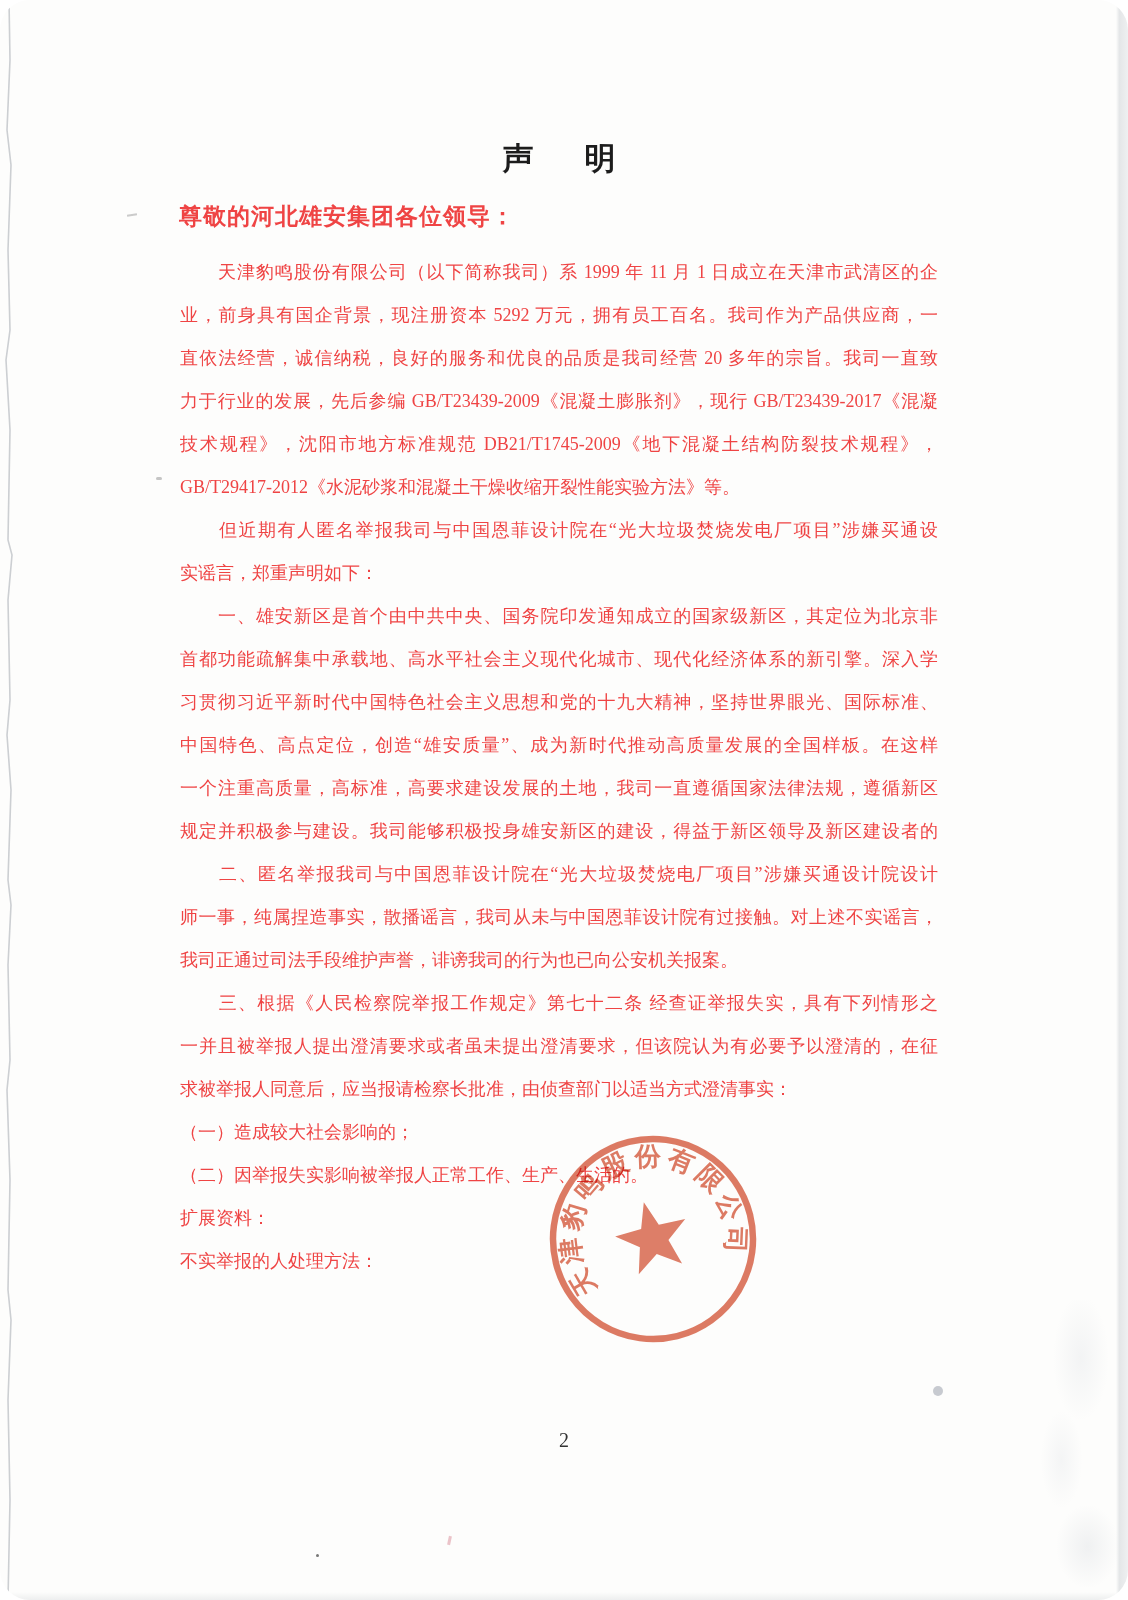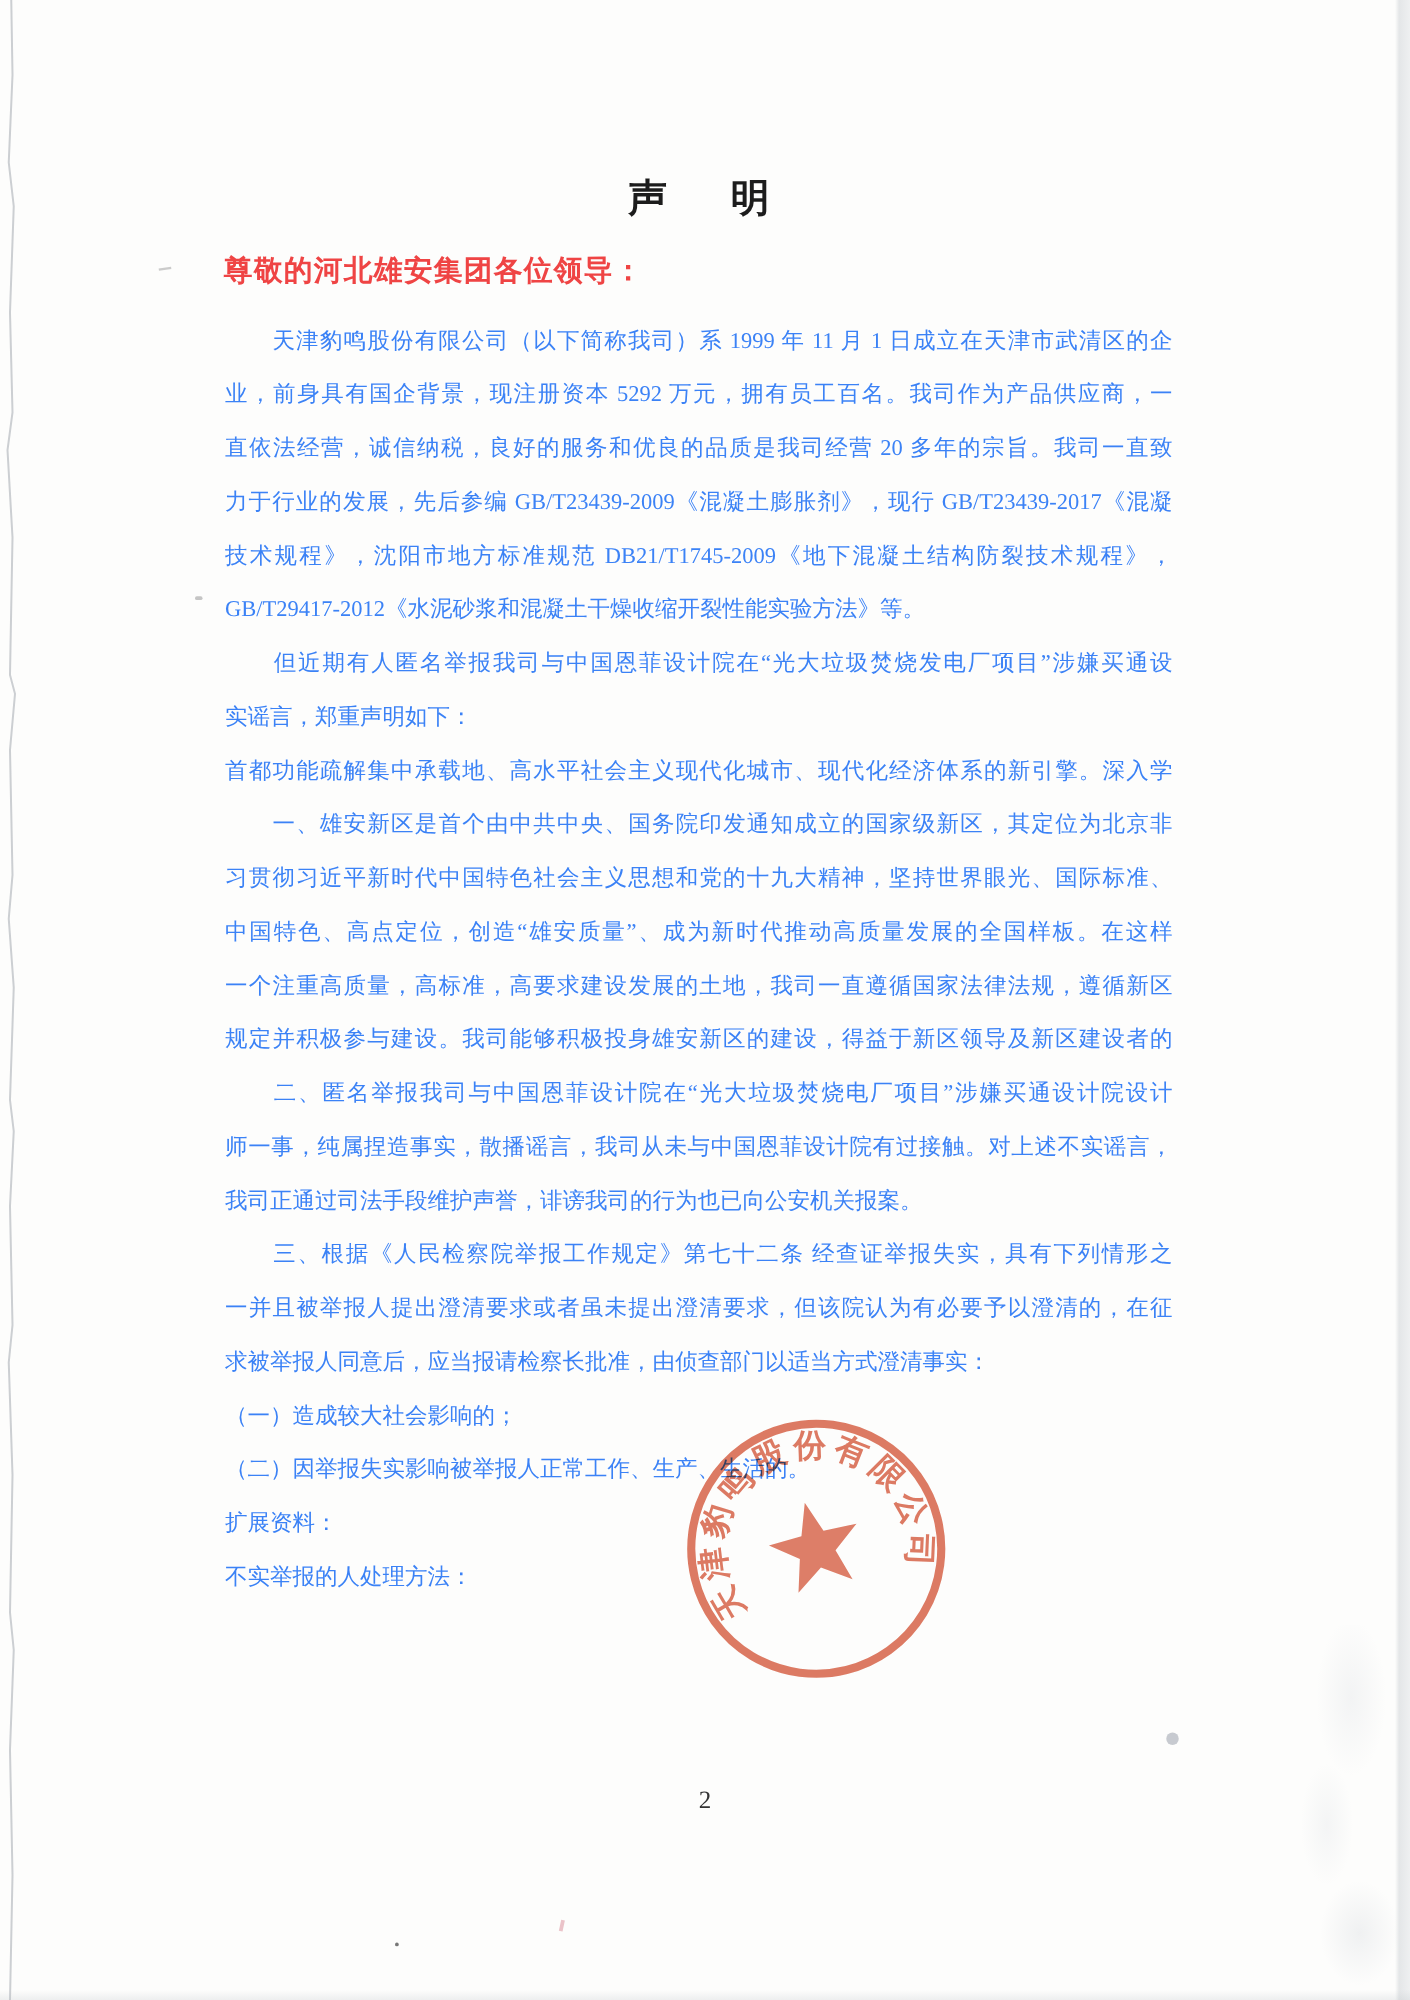--- a/index.html
+++ b/index.html
@@ -1,32 +1,33 @@
 <!DOCTYPE html>
 <html><head>
 <meta charset="utf-8">
 <style>
   html,body{margin:0;padding:0;background:#ffffff;}
   .page{
     position:relative;width:1128px;height:1600px;background:#fdfdfc;overflow:hidden;
     font-family:"Liberation Serif","DejaVu Serif",serif;
+    border-radius:30px;
   }
   .doc-title{
     position:absolute;top:138px;left:0;width:100%;text-align:center;
     font-family:"Liberation Sans","DejaVu Sans",sans-serif;
     font-weight:700;font-size:31px;letter-spacing:10px;color:#1c1c1c;
   }
   .salutation{
     position:absolute;top:201px;left:179px;
     font-family:"Liberation Sans","DejaVu Sans",sans-serif;
     font-weight:700;font-size:23px;color:#ef4444;letter-spacing:1px;
   }
   .body-text{
     position:absolute;top:251px;left:180px;width:758px;
-    font-size:18px;line-height:43px;color:#3b82f6;
+    font-size:18px;line-height:43px;color:#ef4444;
   }
   .body-line{
     height:43px;white-space:nowrap;overflow:hidden;
     text-align:justify;text-align-last:justify;
   }
   .body-line.para-end{text-align-last:auto;}
   .page-number{
     position:absolute;top:1429px;left:0;width:1128px;text-align:center;
     font-size:20px;color:#333;
   }
@@ -82,22 +83,22 @@
   <div class="body-text">
 
   <div class="body-line">　　天津豹鸣股份有限公司（以下简称我司）系 1999 年 11 月 1 日成立在天津市武清区的企</div>
       <div class="body-line">业，前身具有国企背景，现注册资本 5292 万元，拥有员工百名。我司作为产品供应商，一</div>
       <div class="body-line">直依法经营，诚信纳税，良好的服务和优良的品质是我司经营 20 多年的宗旨。我司一直致</div>
       <div class="body-line">力于行业的发展，先后参编 GB/T23439-2009《混凝土膨胀剂》，现行 GB/T23439-2017《混凝</div>
       <div class="body-line">技术规程》，沈阳市地方标准规范 DB21/T1745-2009《地下混凝土结构防裂技术规程》，</div>
       <div class="body-line para-end">GB/T29417-2012《水泥砂浆和混凝土干燥收缩开裂性能实验方法》等。</div>
       <div class="body-line">　　但近期有人匿名举报我司与中国恩菲设计院在“光大垃圾焚烧发电厂项目”涉嫌买通设</div>
       <div class="body-line para-end">实谣言，郑重声明如下：</div>
+      <div class="body-line">　　一、雄安新区是首个由中共中央、国务院印发通知成立的国家级新区，其定位为北京非</div>
       <div class="body-line">首都功能疏解集中承载地、高水平社会主义现代化城市、现代化经济体系的新引擎。深入学</div>
-      <div class="body-line">　　一、雄安新区是首个由中共中央、国务院印发通知成立的国家级新区，其定位为北京非</div>
       <div class="body-line">习贯彻习近平新时代中国特色社会主义思想和党的十九大精神，坚持世界眼光、国际标准、</div>
       <div class="body-line">中国特色、高点定位，创造“雄安质量”、成为新时代推动高质量发展的全国样板。在这样</div>
       <div class="body-line">一个注重高质量，高标准，高要求建设发展的土地，我司一直遵循国家法律法规，遵循新区</div>
       <div class="body-line">规定并积极参与建设。我司能够积极投身雄安新区的建设，得益于新区领导及新区建设者的</div>
       <div class="body-line">　　二、匿名举报我司与中国恩菲设计院在“光大垃圾焚烧电厂项目”涉嫌买通设计院设计</div>
       <div class="body-line">师一事，纯属捏造事实，散播谣言，我司从未与中国恩菲设计院有过接触。对上述不实谣言，</div>
       <div class="body-line para-end">我司正通过司法手段维护声誉，诽谤我司的行为也已向公安机关报案。</div>
       <div class="body-line">　　三、根据《人民检察院举报工作规定》第七十二条 经查证举报失实，具有下列情形之</div>
       <div class="body-line">一并且被举报人提出澄清要求或者虽未提出澄清要求，但该院认为有必要予以澄清的，在征</div>
       <div class="body-line para-end">求被举报人同意后，应当报请检察长批准，由侦查部门以适当方式澄清事实：</div>

